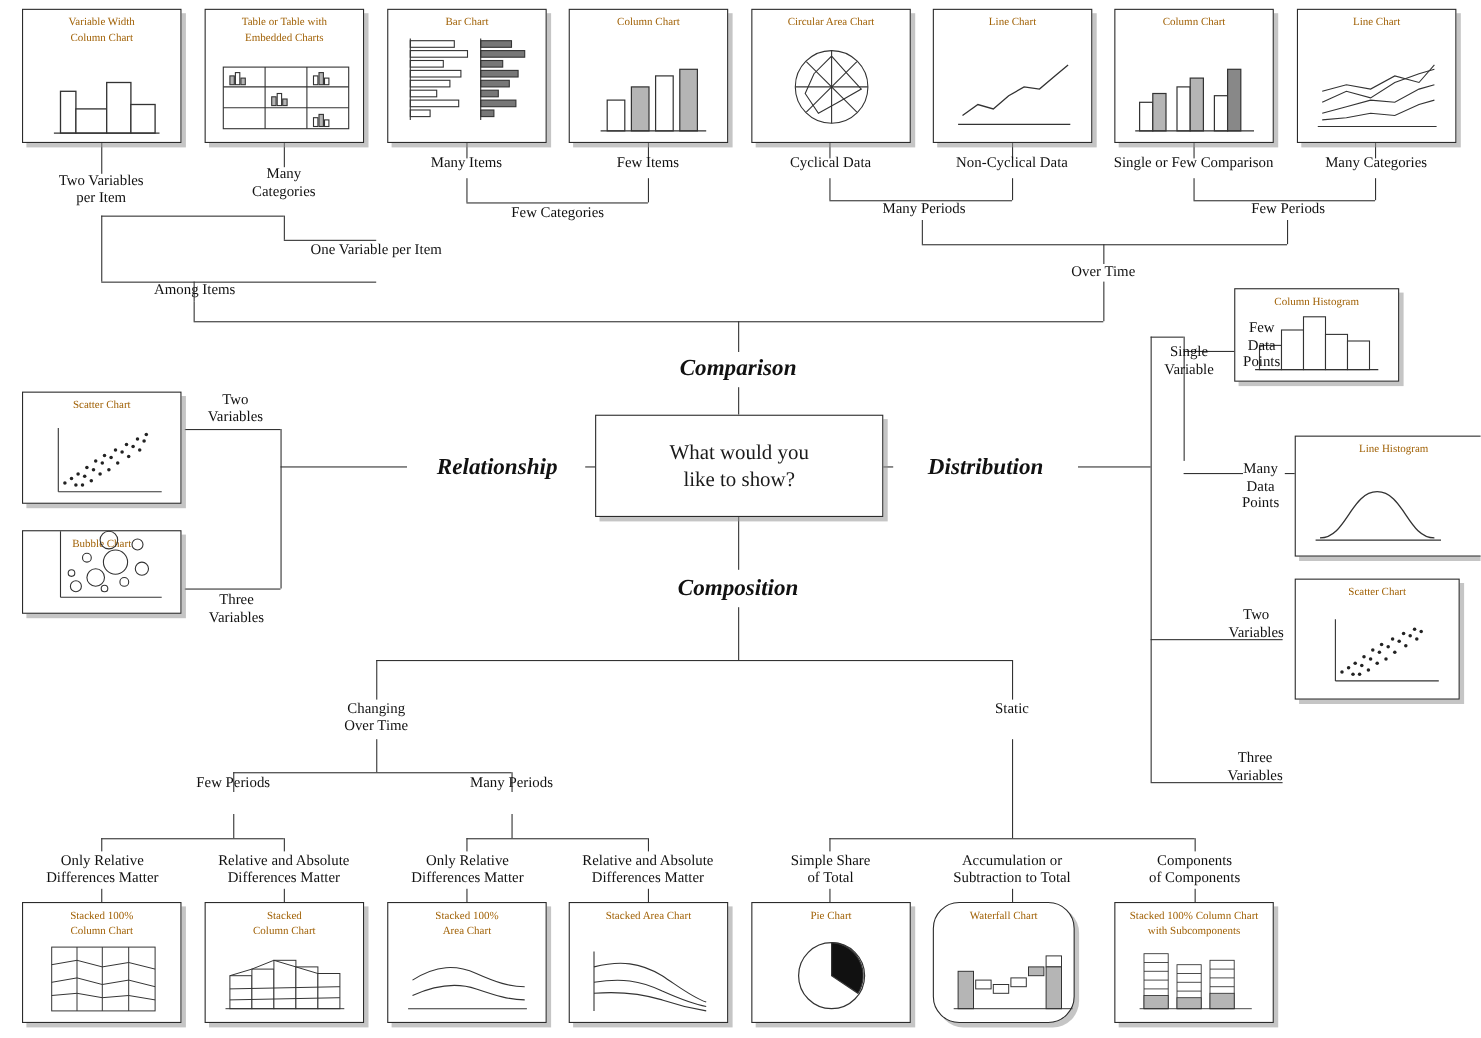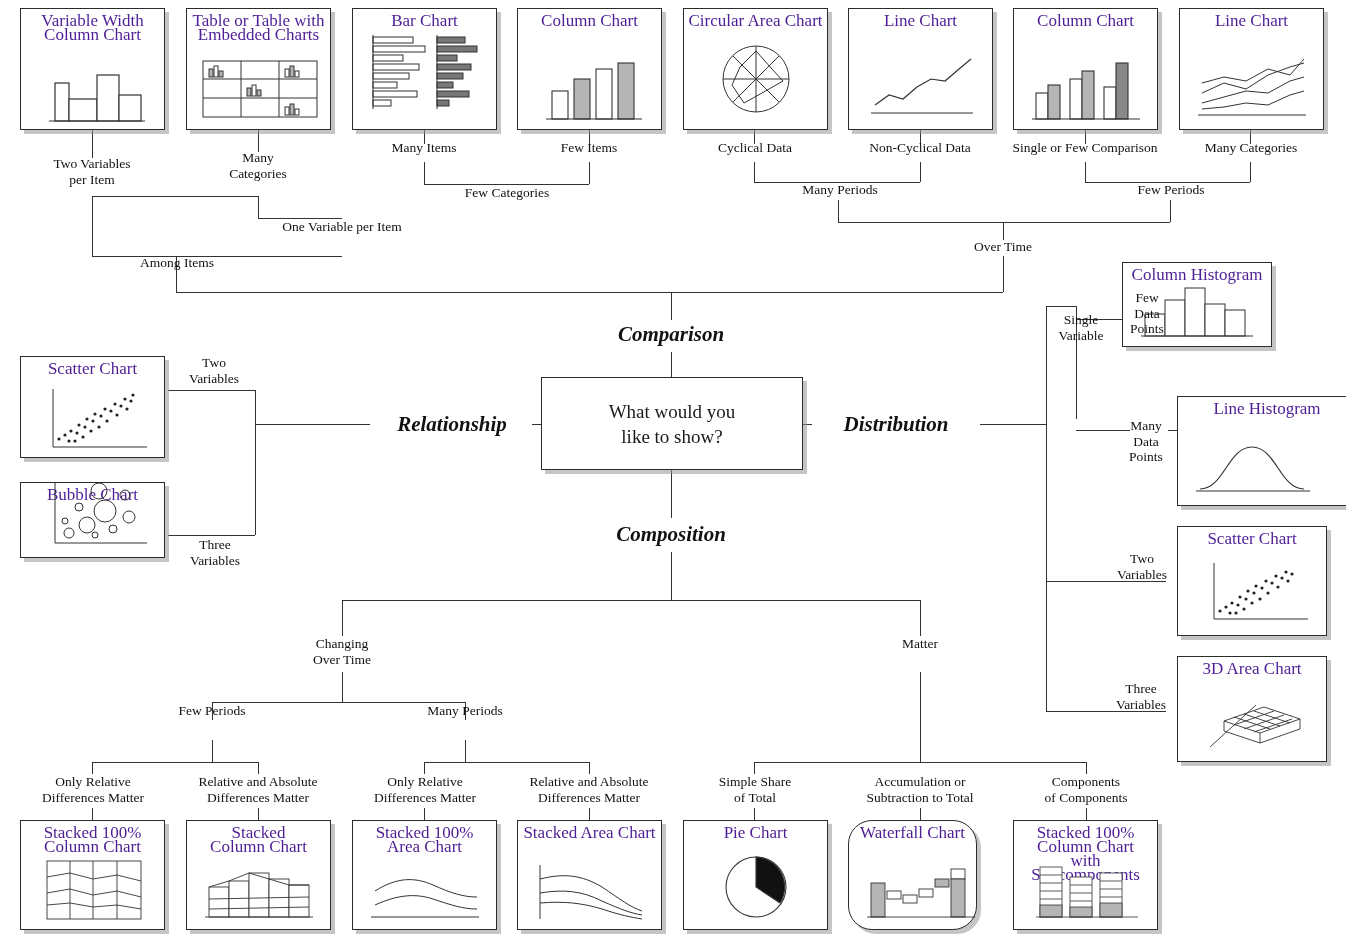--- a/index.html
+++ b/index.html
@@ -14,24 +14,24 @@
   .card{
     position:absolute;
     background:#ffffff;
     border:1.5px solid #2b2b2b;
     box-shadow:4px 4px 0 0 rgba(150,150,150,0.55);
     box-sizing:border-box;
   }
   .card .ttl{
     text-align:center;
     font-family:"Liberation Serif", serif;
-    font-size:17px;
+    font-size:10px;
     line-height:14px;
     padding-top:5px;
-    color:#4c1d95;
+    color:#a16207;
     white-space:pre-line;
   }
   .card .thumb{position:absolute;left:0;right:0;bottom:4px;top:auto;}
 
   
   .lbl{
     position:absolute;
     font-family:"Liberation Serif", serif;
     font-size:13.5px;
     line-height:15.5px;
@@ -446,57 +446,37 @@
           <circle cx="58" cy="56" r="1.6"></circle>
           <circle cx="82" cy="42" r="1.6"></circle>
       </g>
       <g stroke="#333" stroke-width="1" fill="none">
         <line x1="36" y1="6" x2="36" y2="62"></line>
         <line x1="36" y1="62" x2="130" y2="62"></line>
       </g>
     </svg>
   </div>
 
-  <div class="card" style="left:1177px;top:656px;width:150px;height:106px;">
-    <div class="ttl">3D Area Chart</div>
-    <svg class="icon thumb" width="150" height="72" viewBox="0 0 150 72">
-      <g stroke="#333" fill="none" stroke-width="0.9">
-        <polygon points="46,36 86,22 122,34 82,48" fill="#fff"></polygon>
-        <line x1="56" y1="32" x2="92" y2="44"></line>
-        <line x1="66" y1="29" x2="102" y2="41"></line>
-        <line x1="76" y1="26" x2="112" y2="38"></line>
-        <line x1="56" y1="40" x2="96" y2="26"></line>
-        <line x1="66" y1="44" x2="106" y2="30"></line>
-        <line x1="76" y1="47" x2="114" y2="34"></line>
-        <line x1="46" y1="36" x2="46" y2="46"></line>
-        <line x1="82" y1="48" x2="82" y2="58"></line>
-        <line x1="122" y1="34" x2="122" y2="44"></line>
-        <line x1="46" y1="46" x2="82" y2="58"></line>
-        <line x1="82" y1="58" x2="122" y2="44"></line>
-        <line x1="32" y1="62" x2="78" y2="20"></line>
-      </g>
-    </svg>
-  </div>
 
   <div class="lbl" style="left:1040px;top:312px;width:82px;">Single
 Variable</div>
   <div class="lbl" style="left:1124px;top:290px;width:46px;">Few
 Data
 Points</div>
   <div class="lbl" style="left:1120px;top:418px;width:52px;">Many
 Data
 Points</div>
   <div class="lbl" style="left:1106px;top:551px;width:72px;">Two
 Variables</div>
   <div class="lbl" style="left:1102px;top:681px;width:78px;">Three
 Variables</div>
 
   <div class="lbl" style="left:294px;top:636px;width:96px;">Changing
 Over Time</div>
-  <div class="lbl" style="left:880px;top:636px;width:80px;">Matter</div>
+  <div class="lbl" style="left:880px;top:636px;width:80px;">Static</div>
   <div class="lbl" style="left:156px;top:703px;width:112px;">Few Periods</div>
   <div class="lbl" style="left:405px;top:703px;width:120px;">Many Periods</div>
 
   <div class="lbl" style="left:24px;top:774px;width:138px;">Only Relative
 Differences Matter</div>
   <div class="lbl" style="left:178px;top:774px;width:160px;">Relative and Absolute
 Differences Matter</div>
   <div class="lbl" style="left:356px;top:774px;width:138px;">Only Relative
 Differences Matter</div>
   <div class="lbl" style="left:509px;top:774px;width:160px;">Relative and Absolute

